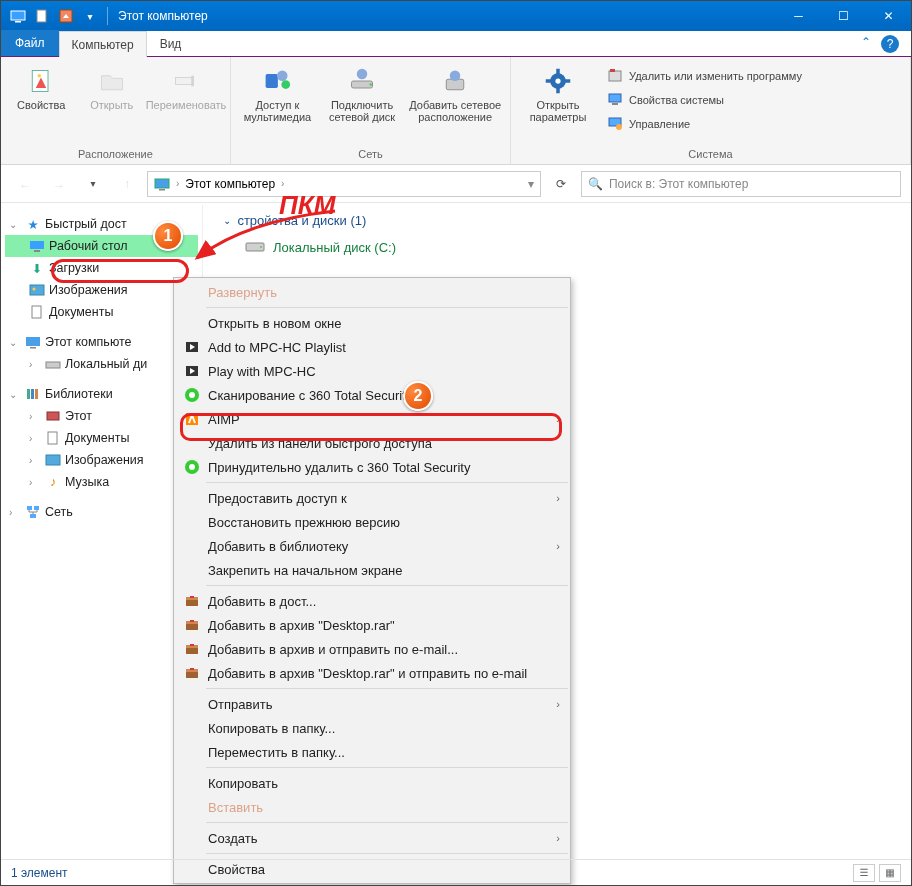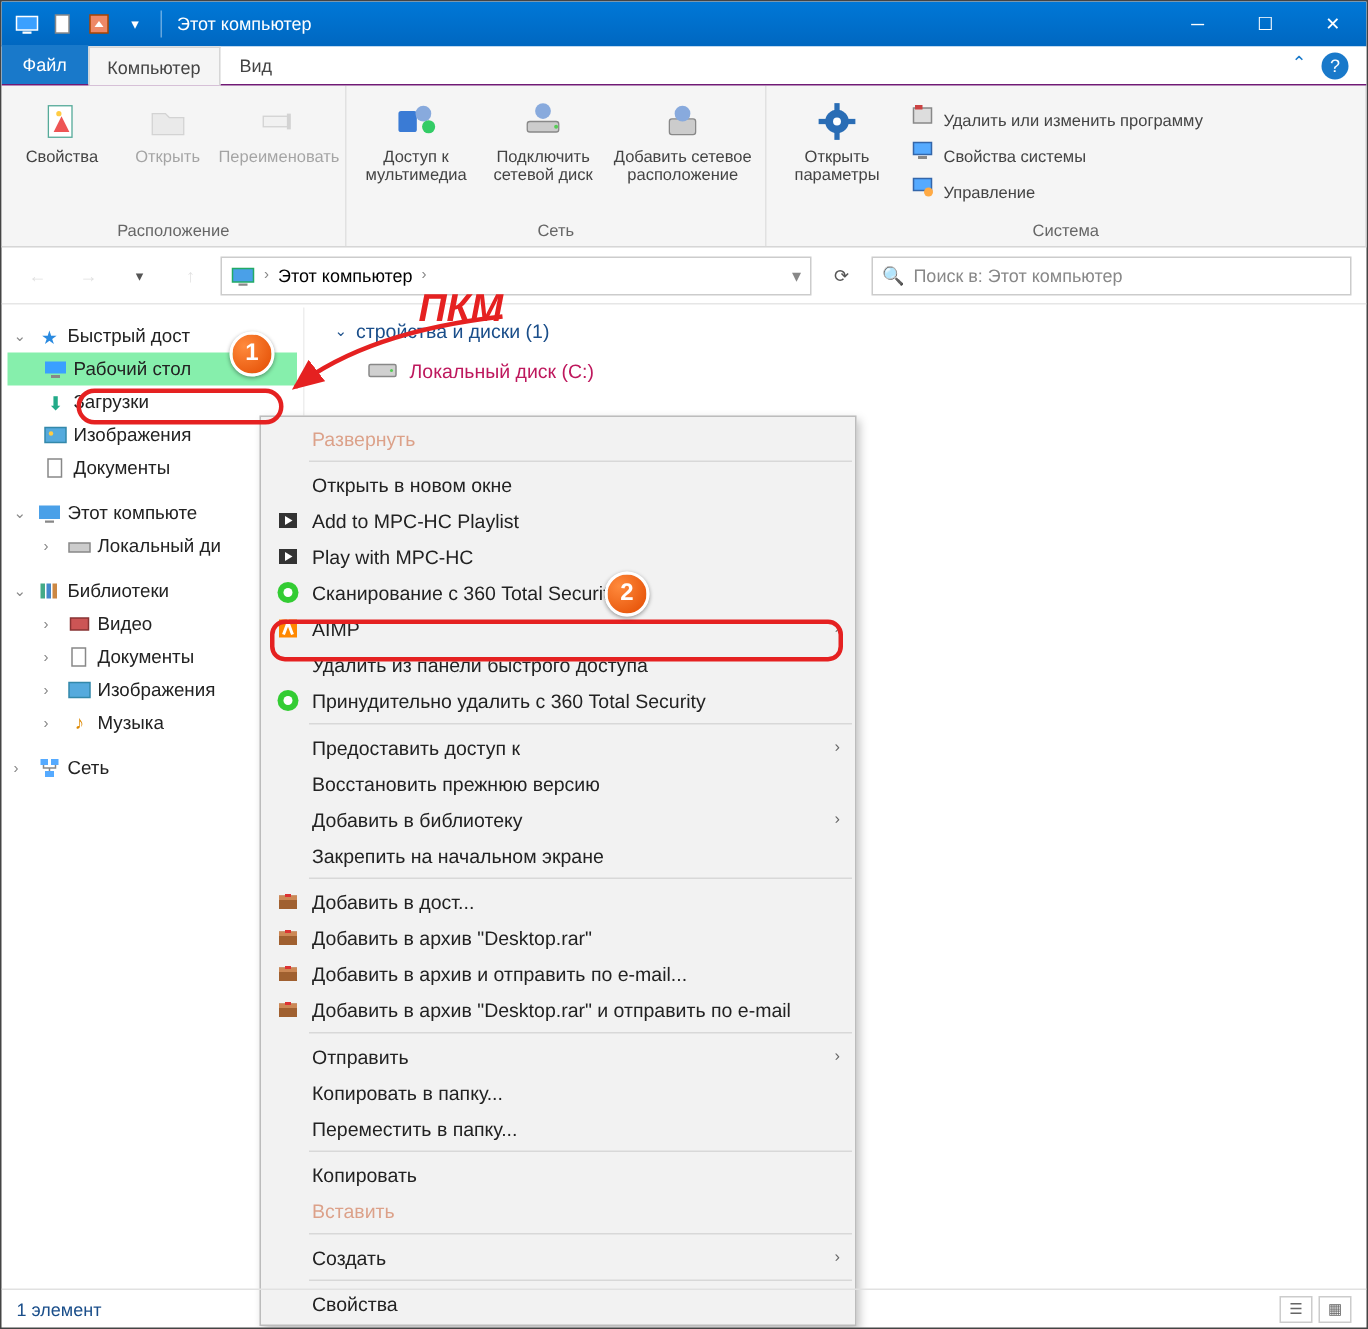--- a/index.html
+++ b/index.html
@@ -20,21 +20,21 @@
 .rtab.active { border-color: #d6d6d6; background: #f5f5f5; position: relative; top: 1px; }
 .ribbon-toggle { position: absolute; right: 40px; top: 4px; color: #1979ca; }
 .ribbon-help { position: absolute; right: 12px; top: 4px; width: 18px; height: 18px; border-radius: 50%; background: #1979ca; color: #fff; font-size: 12px; display: flex; align-items: center; justify-content: center; }
 
 
 .ribbon { height: 108px; background: #f5f5f5; border-bottom: 1px solid #d6d6d6; display: flex; font-size: 11px; color: #444; }
 .ribgroup { border-right: 1px solid #e1e1e1; padding: 4px 8px 0; display: flex; flex-direction: column; }
 .ribgroup .items { display: flex; gap: 6px; flex: 1; }
 .ribgroup .glabel { text-align: center; font-size: 11px; color: #666; padding: 2px 0 4px; }
 .ribbtn { display: flex; flex-direction: column; align-items: center; justify-content: flex-start; width: 72px; text-align: center; gap: 2px; padding-top: 4px; }
-.ribbtn.small { width: auto; flex-direction: row; height: 22px; gap: 6px; padding: 0 4px; align-items: flex-end; }
+.ribbtn.small { width: auto; flex-direction: row; height: 22px; gap: 6px; padding: 0 4px; }
 .ribicon { width: 32px; height: 32px; display: flex; align-items: center; justify-content: center; }
 .ribicon svg { width: 28px; height: 28px; }
 .disabled { opacity: .45; }
 
 
 .addrrow { height: 38px; display: flex; align-items: center; gap: 6px; padding: 0 10px; border-bottom: 1px solid #e6e6e6; font-size: 12px; }
 .navbtn { width: 28px; height: 28px; display: flex; align-items: center; justify-content: center; color: #555; }
 .navbtn.disabled { color: #bbb; }
 .breadcrumb { flex: 1; height: 26px; border: 1px solid #ccc; display: flex; align-items: center; padding: 0 6px; gap: 6px; }
 .breadcrumb .bc-icon { width: 16px; height: 16px; }
@@ -44,21 +44,21 @@
 .body { position: absolute; top: 204px; bottom: 28px; left: 0; right: 0; display: flex; }
 .tree { width: 202px; border-right: 1px solid #eee; padding: 8px 4px; font-size: 12.5px; color: #222; overflow: hidden; }
 .tnode { display: flex; align-items: center; height: 22px; gap: 4px; padding-left: 4px; white-space: nowrap; }
 .tnode .exp { width: 12px; color: #888; font-size: 10px; }
 .tnode .ticon { width: 16px; height: 16px; display: flex; align-items: center; justify-content: center; }
 .tnode.child { padding-left: 24px; }
 .tree .spacer8 { height: 8px; }
 
 .content { flex: 1; padding: 8px 20px; font-size: 13px; }
 .grouphead { color: #1a4e8a; font-size: 13px; display: flex; align-items: center; gap: 6px; }
-.drive { display: flex; align-items: center; gap: 8px; margin: 8px 0 0 22px; color: #be185d; }
+.drive { display: flex; align-items: center; gap: 8px; margin: 8px 0 0 22px; color: #15803d; }
 
 
 .ctxmenu { position: absolute; left: 172px; top: 276px; width: 398px; background: #f2f2f2; border: 1px solid #bcbcbc; box-shadow: 2px 3px 6px rgba(0,0,0,.25); font-size: 13px; color: #222; padding: 2px 0; }
 .ctxitem { height: 24px; display: flex; align-items: center; padding: 0 28px 0 6px; position: relative; }
 .ctxitem .cicon { width: 24px; display: flex; justify-content: center; }
 .ctxitem .ctext { flex: 1; padding-left: 4px; }
 .ctxitem .arrow { position: absolute; right: 10px; color: #666; font-size: 11px; }
 .ctxitem.disabled { color: #c2410c; }
 .ctxsep { height: 1px; background: #d8d8d8; margin: 3px 2px 3px 32px; }
 
@@ -327,21 +327,21 @@
         </span>
         <span>Библиотеки</span>
       </div>
     <div class="tnode child">
         <span class="exp">›</span>
         <span class="ticon">
           <svg class="i16" viewBox="0 0 16 16">
             <rect x="2" y="4" width="12" height="8" fill="#c55" stroke="#833"></rect>
           </svg>
         </span>
-        <span>Видео</span>
+        <span>Этот</span>
       </div>
     <div class="tnode child">
         <span class="exp">›</span>
         <span class="ticon">
           <svg class="i16" viewBox="0 0 16 16">
             <rect x="3" y="2" width="9" height="12" fill="#fff" stroke="#888"></rect>
           </svg>
         </span>
         <span>Документы</span>
       </div>

